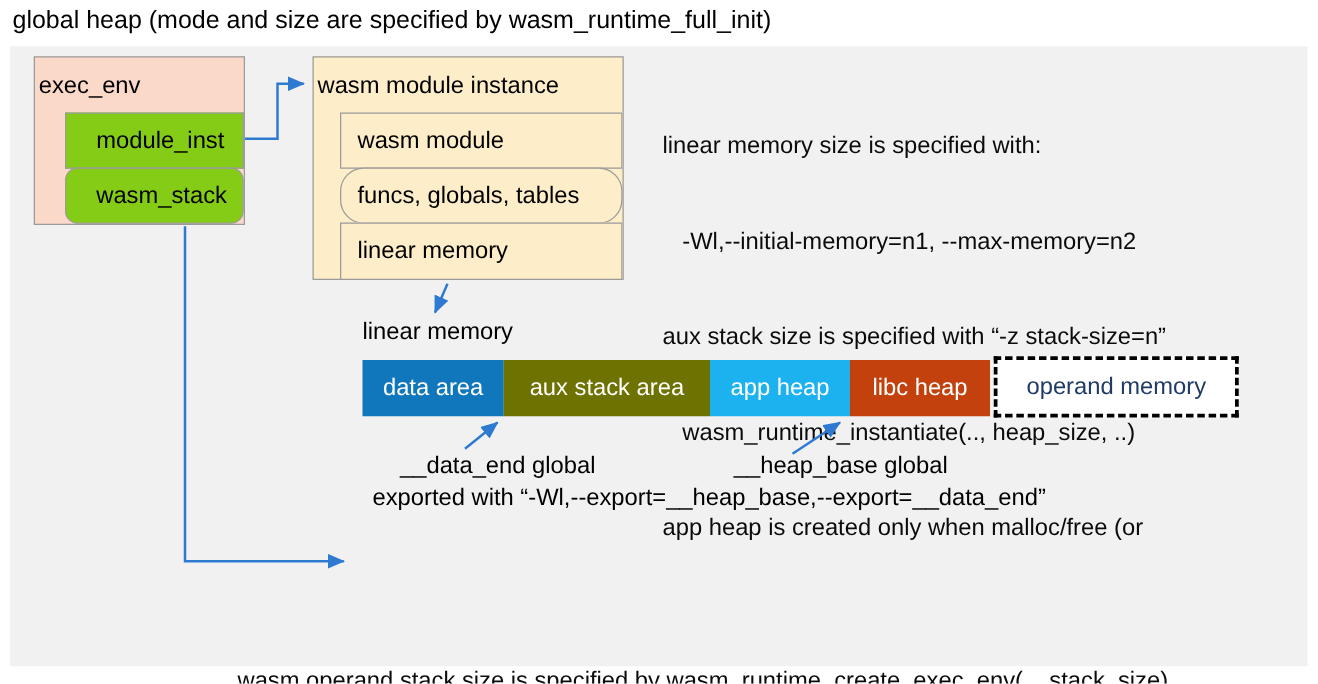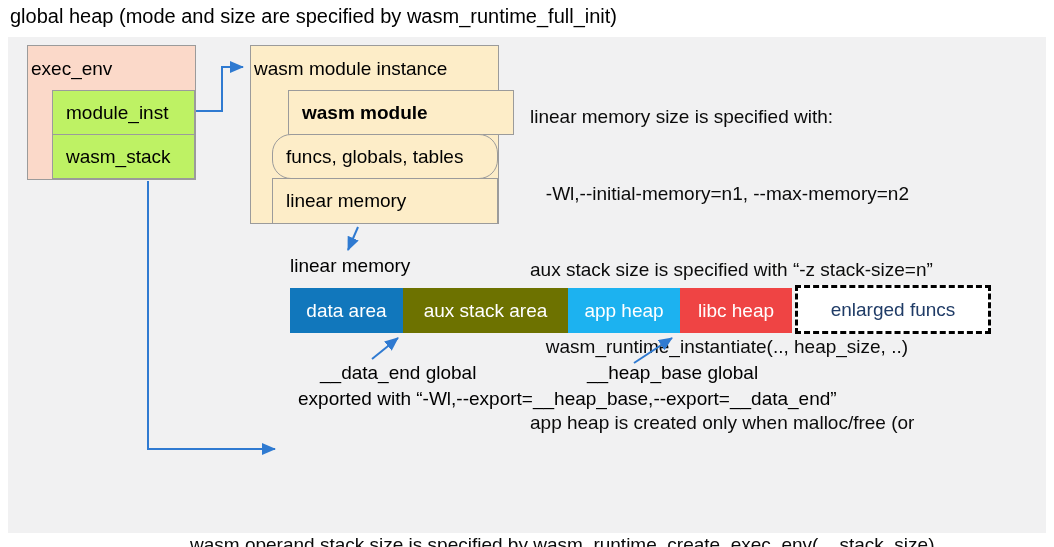--- a/index.html
+++ b/index.html
@@ -16,45 +16,45 @@
   .panel {
     position: absolute; left: 8px; top: 37px; width: 1038px; height: 496px;
     background: #f1f1f2;
   }
   
   .struct { position: absolute; border: 1px solid #9b9b9b; }
   .struct .struct-title { font-size: 19px; padding-left: 3px; display: flex; align-items: center; }
   .exec { left: 27px; top: 45px; width: 169px; height: 135px; background: #fbd9c9; }
   .exec .struct-title { height: 46px; }
   .exec-row { position: absolute; left: 25px; width: 143px; height: 45px;
-    background: #bef264; border: 1px solid #9b9b9b; display: flex; align-items: center;
-    font-size: 19px; padding-left: 13px; }
+    background: #84cc16; border: 1px solid #9b9b9b; display: flex; align-items: center;
+    font-size: 19px; padding-left: 24px; }
   .exec-row.r0 { top: 45px; }
-  .exec-row.r1 { top: 89px; }
+  .exec-row.r1 { top: 89px; border-radius: 10px; }
   .minst { left: 250px; top: 45px; width: 249px; height: 179px; background: #fdedc8; }
   .minst .struct-title { height: 46px; }
   .minst-row { position: absolute; left: 22px; width: 226px; height: 45px;
     background: #fdedc8; border: 1px solid #9b9b9b; display: flex; align-items: center;
     font-size: 19px; padding-left: 13px; }
   .minst-row.r0 { top: 45px; }
   .minst-row.r1 { top: 89px; }
   .minst-row.r2 { top: 133px; }
   
   .notes-right {
     position: absolute; left: 530px; top: 53px;
     font-size: 19px; line-height: 25.5px; white-space: pre; color: #0b0b0b;
   }
   
   .linmem-label { position: absolute; left: 290px; top: 255px; font-size: 19px; }
   .seg { position: absolute; top: 288px; height: 45px; display: flex;
     align-items: center; justify-content: center; color: #ffffff; font-size: 19px; }
   .seg0 { left: 290px; width: 113px; background: #1177bc; }
   .seg1 { left: 403px; width: 165px; background: #6d7200; }
   .seg2 { left: 568px; width: 112px; background: #1cb2f0; }
-  .seg3 { left: 680px; width: 112px; background: #ef4444; }
+  .seg3 { left: 680px; width: 112px; background: #c2410c; }
   .enlarged { position: absolute; left: 795px; top: 285px; width: 196px; height: 49px;
     background: #ffffff; border: 3px dashed #000000; color: #1f3b66;
     display: flex; align-items: center; justify-content: center; font-size: 19px; }
   
   .g-data-end { position: absolute; left: 320px; top: 362px; font-size: 19px; }
   .g-heap-base { position: absolute; left: 587px; top: 362px; font-size: 19px; }
   .g-exported { position: absolute; left: 298px; top: 388px; font-size: 19px; white-space: pre; }
   
   .opstack { position: absolute; left: 283px; top: 426px; width: 510px; height: 46px;
     background: #005591; color: #ffffff; display: flex; align-items: center;
@@ -76,39 +76,39 @@
 
   <div class="struct exec">
     <div class="struct-title">exec_env</div>
   </div>
   <div class="exec-row r0" style="position:absolute; left:52px; top:90px;">module_inst</div>
   <div class="exec-row r1" style="position:absolute; left:52px; top:134px;">wasm_stack</div>
 
   <div class="struct minst">
     <div class="struct-title">wasm module instance</div>
   </div>
-  <div class="minst-row r0" style="position:absolute; left:288px; top:90px;font-weight:bold;">wasm module</div>
+  <div class="minst-row r0" style="position:absolute; left:272px; top:90px;">wasm module</div>
   <div class="minst-row r1" style="position:absolute; left:272px; top:134px;border-radius:19px;">funcs, globals, tables</div>
   <div class="minst-row r2" style="position:absolute; left:272px; top:178px; height:46px;">linear memory</div>
 
   <div class="notes-right">
     <div>linear memory size is specified with:</div>
     <div>   -Wl,--initial-memory=n1, --max-memory=n2</div>
     <div>aux stack size is specified with “-z stack-size=n”</div>
     <div>   wasm_runtime_instantiate(.., heap_size, ..)</div>
     <div>app heap is created only when malloc/free (or</div>
     
   </div>
 
   <div class="linmem-label">linear memory</div>
   <div class="seg seg0">data area</div>
   <div class="seg seg1">aux stack area</div>
   <div class="seg seg2">app heap</div>
   <div class="seg seg3">libc heap</div>
-  <div class="enlarged">enlarged funcs</div>
+  <div class="enlarged">operand memory</div>
 
   <div class="g-data-end">__data_end global</div>
   <div class="g-heap-base">__heap_base global</div>
   <div class="g-exported">exported with “-Wl,--export=__heap_base,--export=__data_end”</div>
 
   <div class="bottom-notes">
     <div>wasm operand stack size is specified by wasm_runtime_create_exec_env(.., stack_size)</div>
     
   </div>
 

